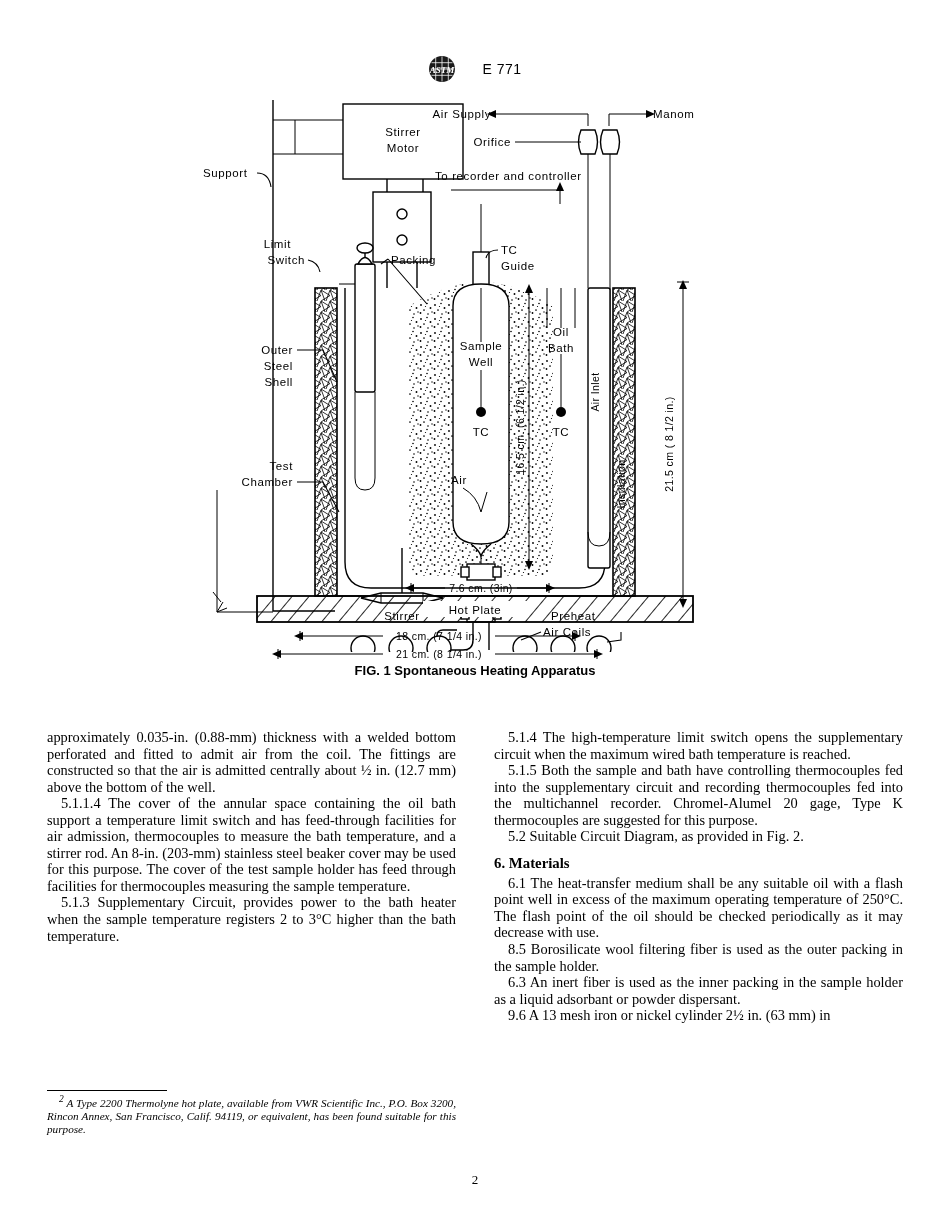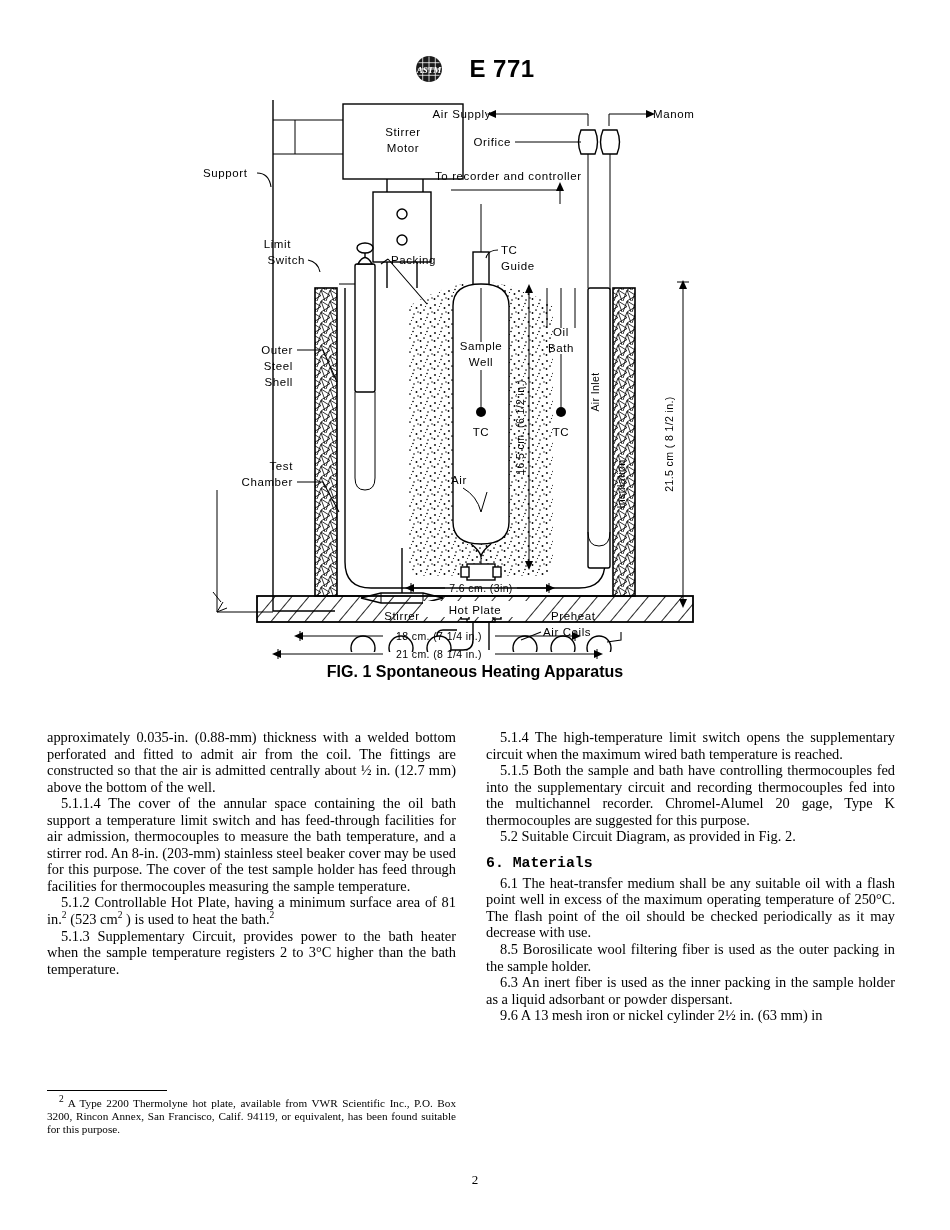--- a/index.html
+++ b/index.html
@@ -28,72 +28,72 @@
     align-items: center;
     gap: 26px;
   }
   .astm-logo {
     width: 28px;
     height: 28px;
     flex: 0 0 auto;
   }
   .std-designation {
     font-family: "Liberation Sans", sans-serif;
-    font-weight: bold;
-    font-size: 24px;
+    font-weight: normal;
+    font-size: 14px;
     letter-spacing: 0.5px;
   }
 
   
   .figure-wrap {
     position: absolute;
     top: 92px;
     left: 0;
     width: 950px;
   }
   .figure-svg {
     display: block;
     margin: 0 auto;
   }
   .fig-caption {
     font-family: "Liberation Sans", sans-serif;
     font-weight: bold;
-    font-size: 16px;
+    font-size: 13px;
     text-align: center;
     margin-top: 1px;
   }
 
   
   .body-cols {
     position: absolute;
     top: 729px;
     left: 47px;
     width: 856px;
     height: 420px;
     display: flex;
-    gap: 30px;
+    gap: 38px;
   }
   .col {
     width: 409px;
     position: relative;
   }
   .col p {
     margin: 0;
     font-size: 14.4px;
     line-height: 16.55px;
     text-align: justify;
     text-justify: inter-word;
     hyphens: none;
   }
   .col p.indent { text-indent: 14px; }
   .col p.noindent { text-indent: 0; }
 
   h3.sec-head {
     margin: 10px 0 3px 0;
-    font-family: Liberation Mono, monospace;
+    font-family: Liberation Serif, serif;
     font-weight: bold;
     font-size: 14.8px;
     line-height: 17px;
   }
 
   .it { }
   sup {
     font-size: 9.5px;
     vertical-align: super;
     line-height: 0;
@@ -111,20 +111,21 @@
     height: 0;
     border-top: 1px solid #000;
     margin: 0 0 6px 0;
   }
   .footnote p {
     margin: 0;
     font-size: 11.2px;
     line-height: 13.2px;
     text-align: justify;
     text-indent: 12px;
+    font-style: italic;
   }
 
   
   .page-number {
     position: absolute;
     top: 1172px;
     left: 0;
     width: 950px;
     text-align: center;
     font-size: 13px;
@@ -429,21 +430,20 @@
   </g>
 </svg>
 
 <div class="fig-caption">FIG. 1 Spontaneous Heating Apparatus</div>
 </div>
 
 <div class="body-cols">
   <div class="col" id="col-left">
       <p class="noindent" id="para-continued">approximately 0.035-in. (0.88-mm) thickness with a welded bottom perforated and fitted to admit air from the coil. The fittings are constructed so that the air is admitted centrally about ½ in. (12.7 mm) above the bottom of the well.</p>
       <p class="indent" id="para-5-1-1-4">5.1.1.4 The cover of the annular space containing the oil bath support a temperature limit switch and has feed-through facilities for air admission, thermocouples to measure the bath temperature, and a stirrer rod. An 8-in. (203-mm) stainless steel beaker cover may be used for this purpose. The cover of the test sample holder has feed through facilities for thermocouples measuring the sample temperature.</p>
-      <p class="indent" id="para-5-1-2">5.1.2 <span class="it">Controllable Hot Plate</span>, having a minimum surface area of 81 in.<sup>2</sup> (523 cm<sup>2</sup> ) is used to heat the bath.<sup>2</sup></p>
       <p class="indent" id="para-5-1-3">5.1.3 <span class="it">Supplementary Circuit</span>, provides power to the bath heater when the sample temperature registers 2 to 3°C higher than the bath temperature.</p>
     </div>
   <div class="col" id="col-right">
       <p class="indent" id="para-5-1-4">5.1.4 The high-temperature limit switch opens the supplementary circuit when the maximum wired bath temperature is reached.</p>
       <p class="indent" id="para-5-1-5">5.1.5 Both the sample and bath have controlling thermocouples fed into the supplementary circuit and recording thermocouples fed into the multichannel recorder. Chromel-Alumel 20 gage, Type K thermocouples are suggested for this purpose.</p>
       <p class="indent" id="para-5-2">5.2 <span class="it">Suitable Circuit Diagram</span>, as provided in Fig. 2.</p>
       <h3 class="sec-head" id="heading-6">6. Materials</h3>
       <p class="indent" id="para-6-1">6.1 The heat-transfer medium shall be any suitable oil with a flash point well in excess of the maximum operating temperature of 250°C. The flash point of the oil should be checked periodically as it may decrease with use.</p>
       <p class="indent" id="para-6-2">8.5 Borosilicate wool filtering fiber is used as the outer packing in the sample holder.</p>
       <p class="indent" id="para-6-3">6.3 An inert fiber is used as the inner packing in the sample holder as a liquid adsorbant or powder dispersant.</p>

